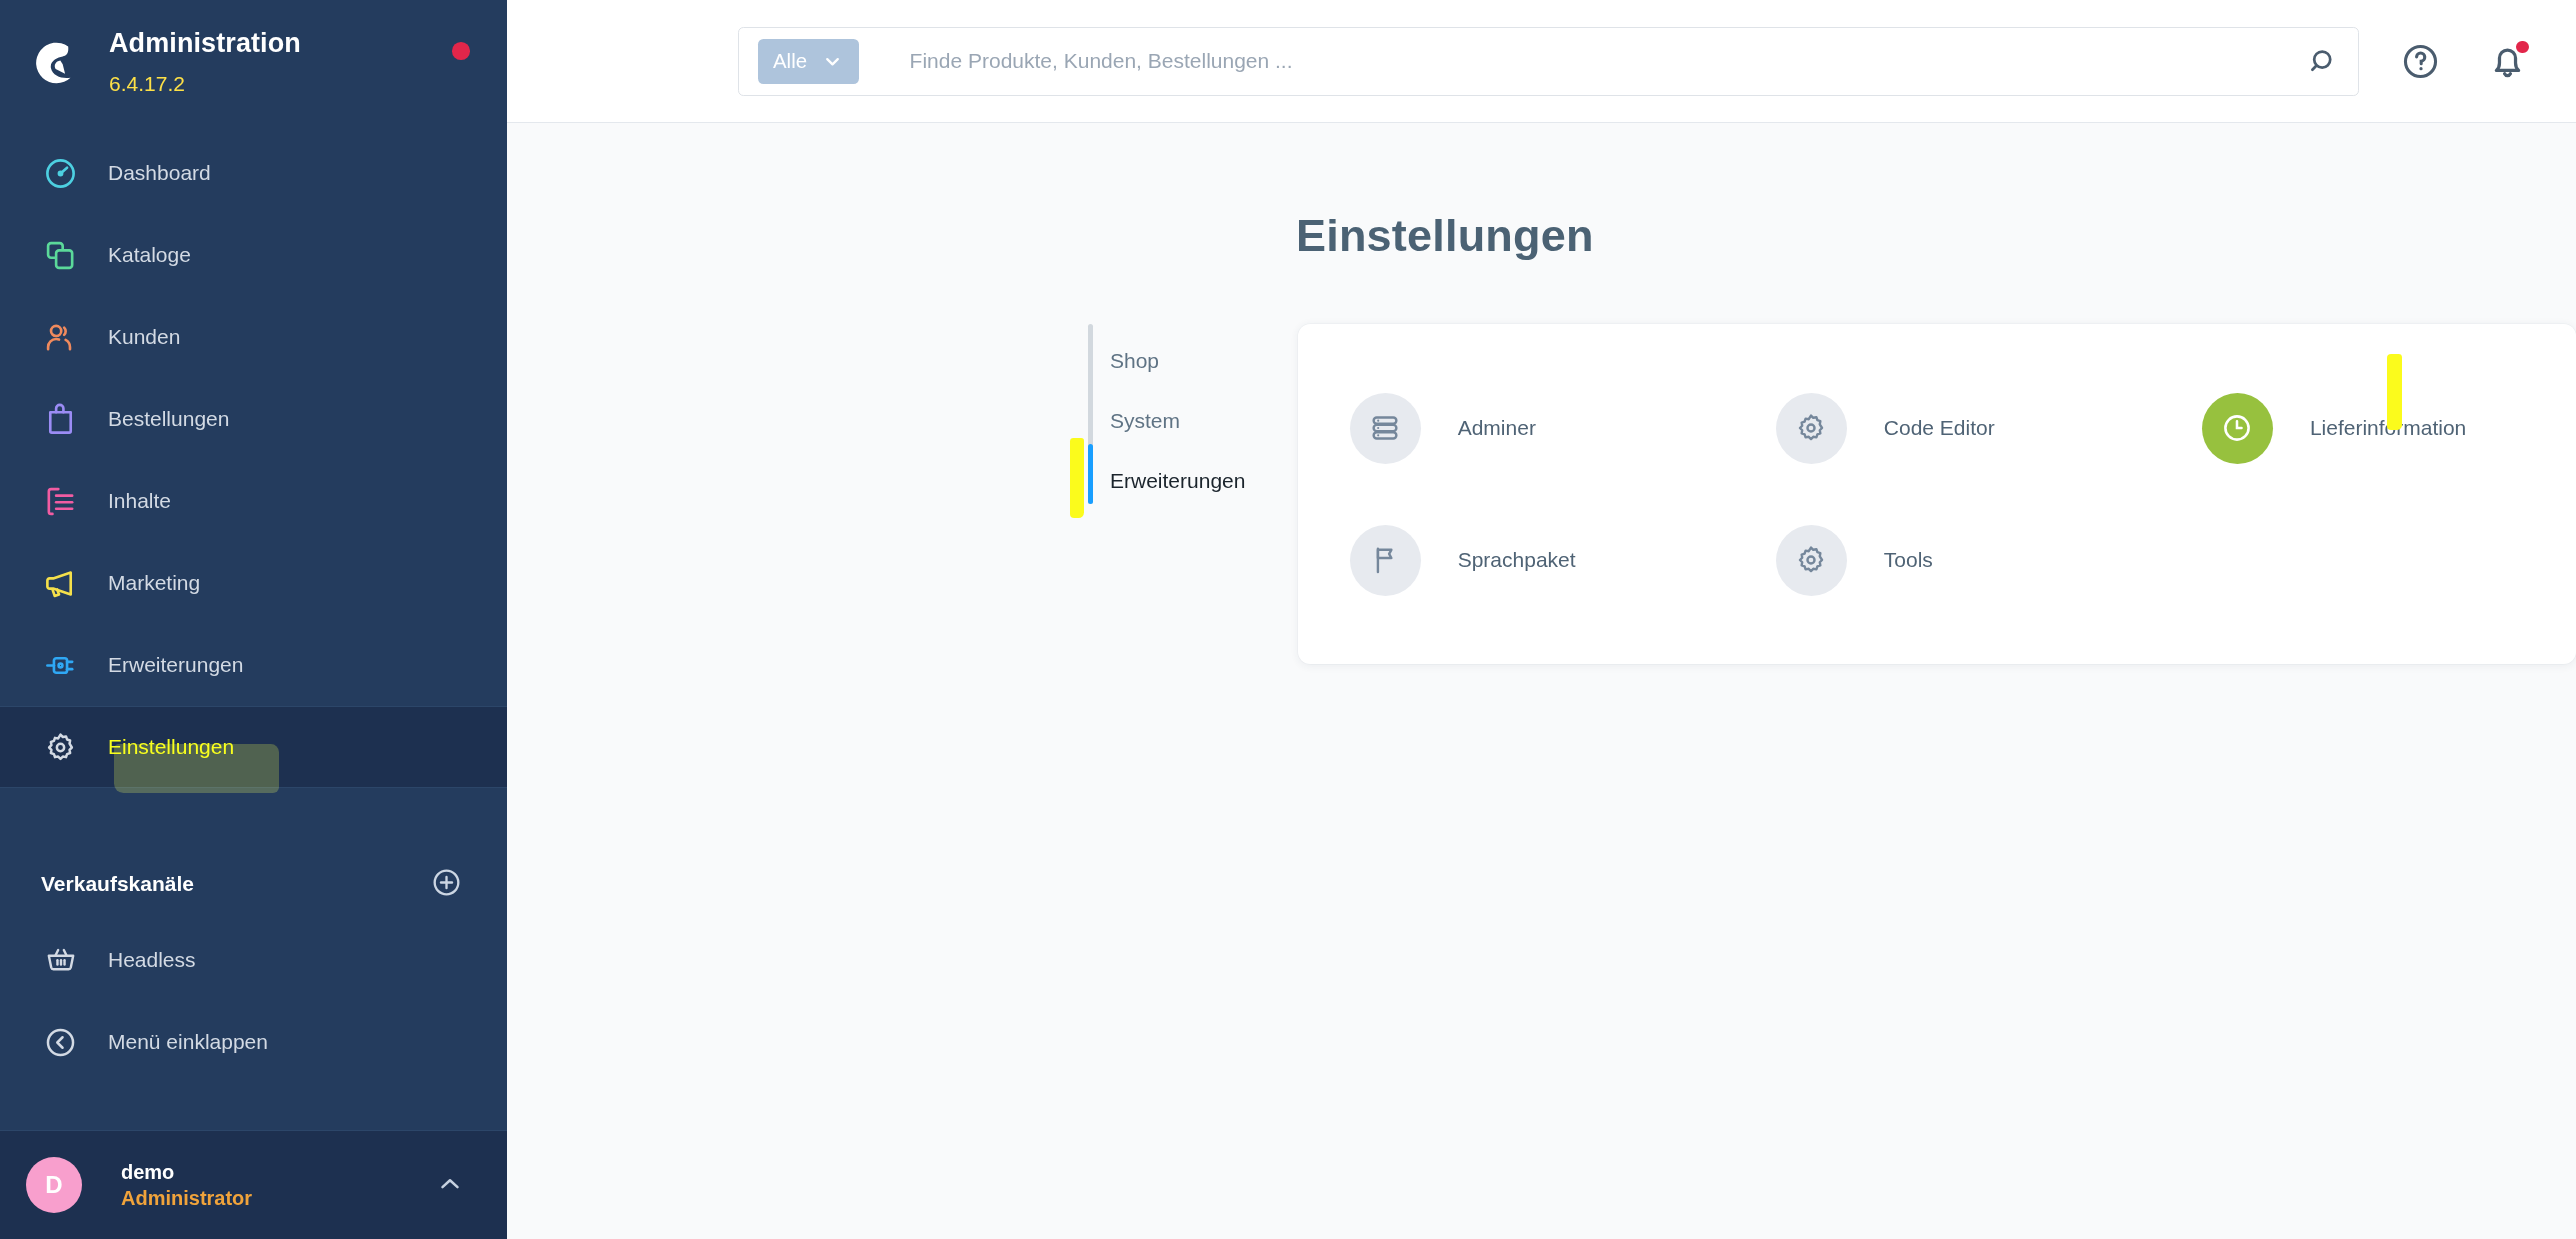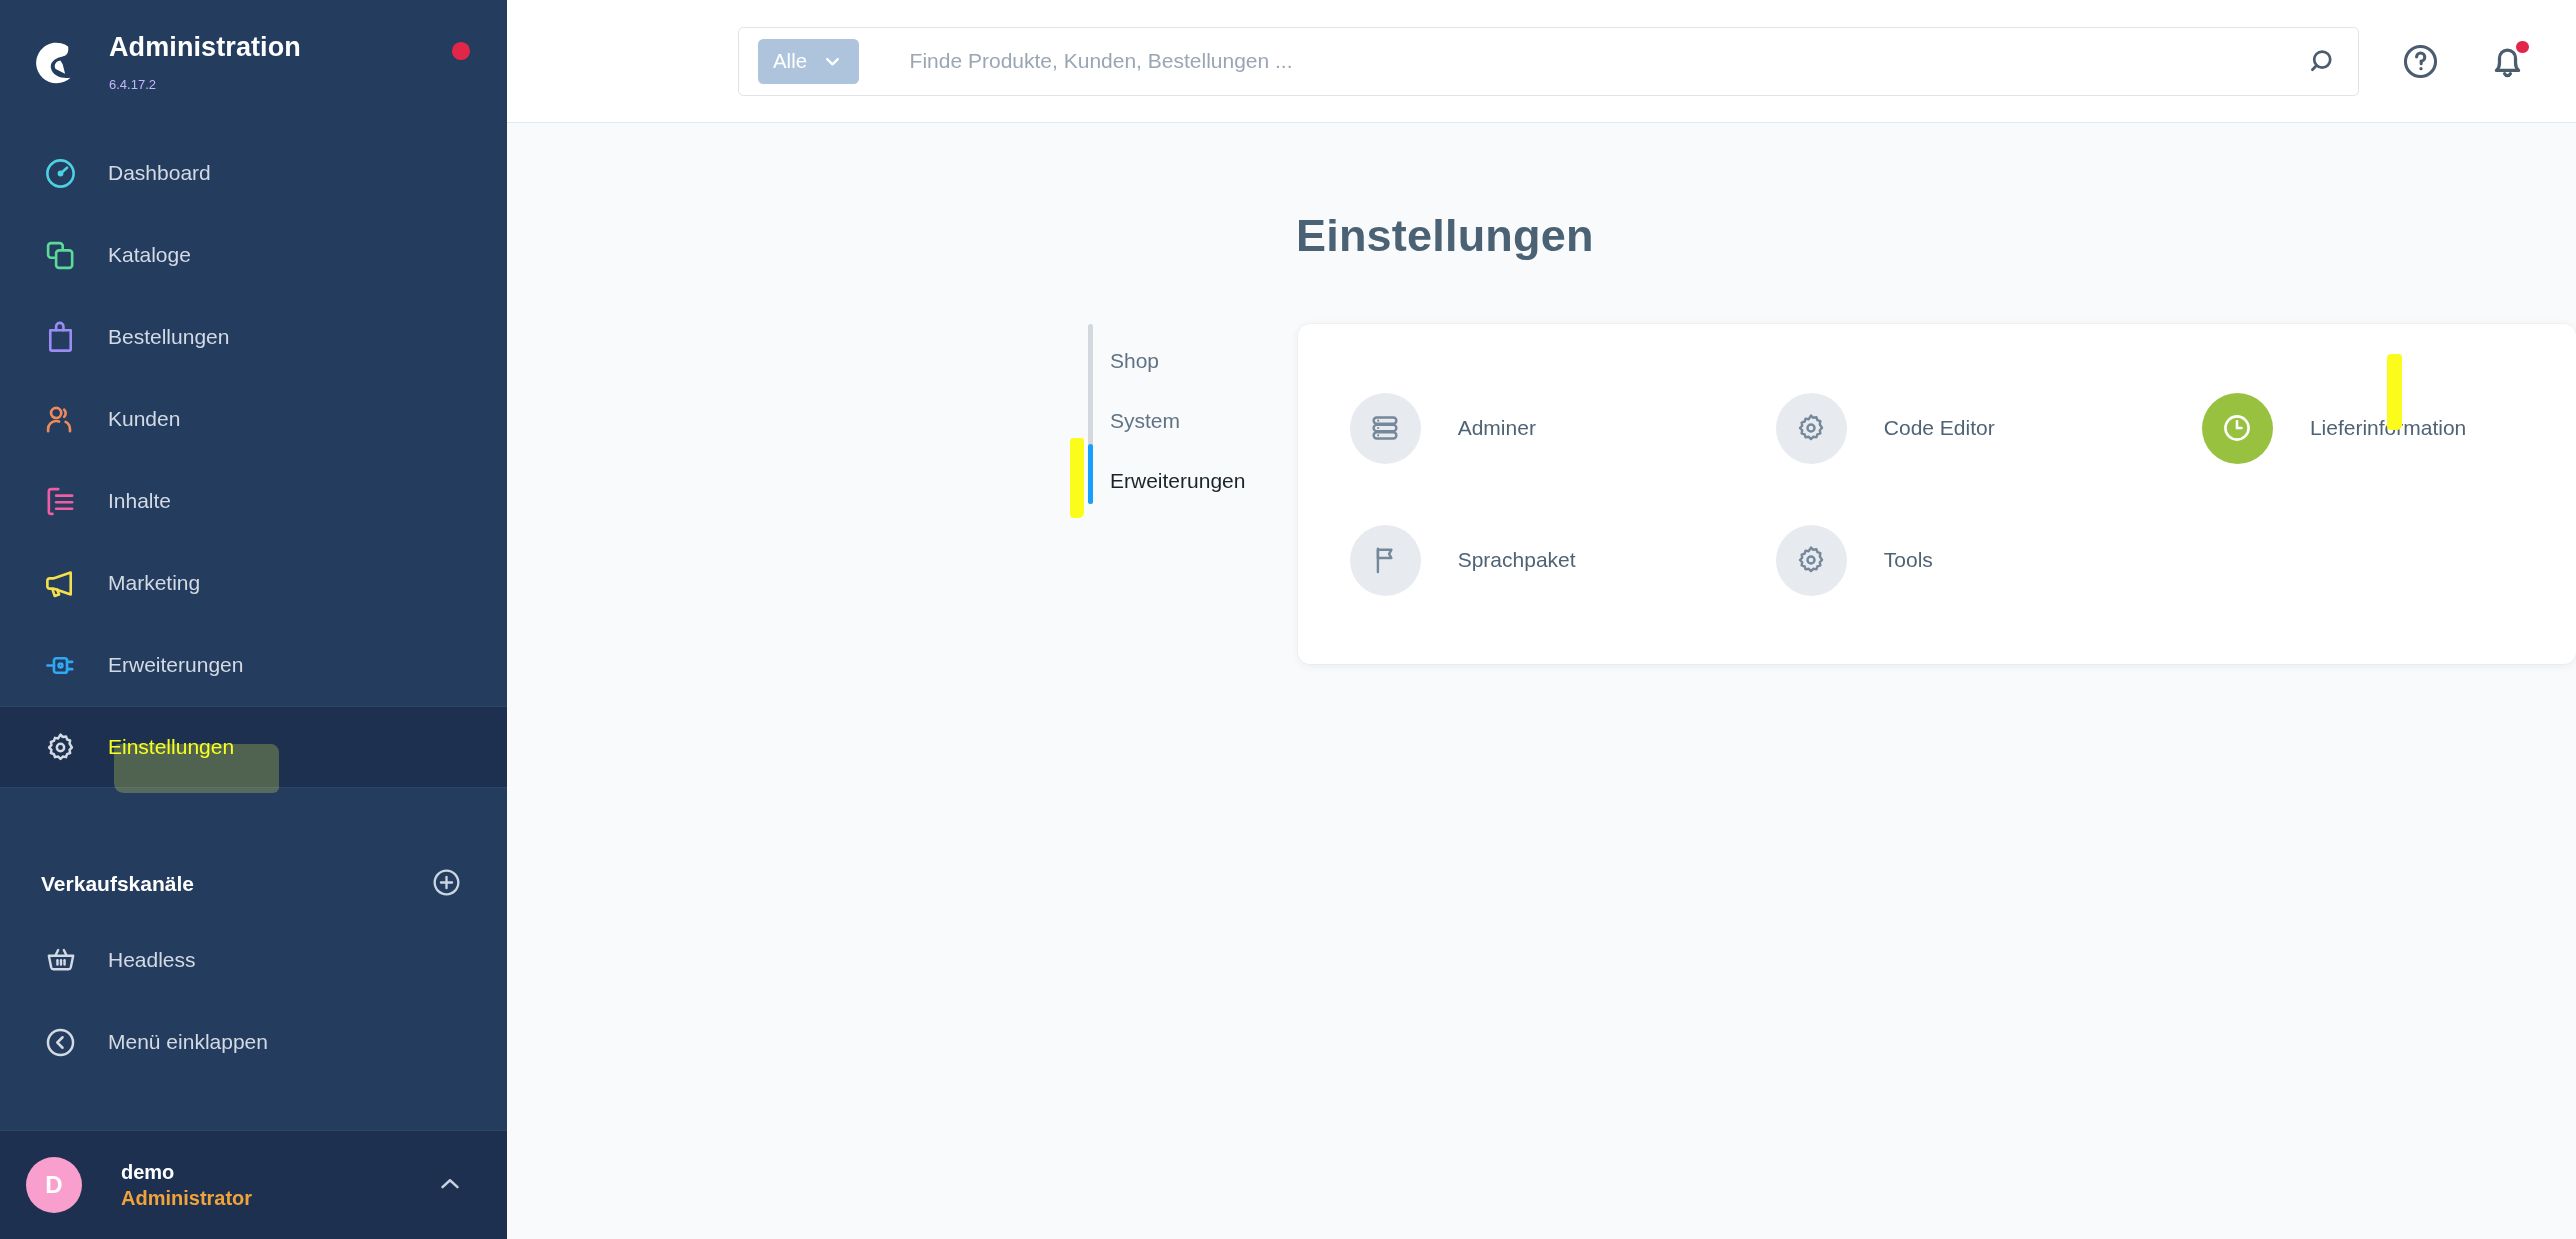--- a/index.html
+++ b/index.html
@@ -22,21 +22,21 @@
   .brand {
     height: 124px; display: flex; align-items: center;
     padding-left: 33px; position: relative;
   }
   .brand-logo { width: 50px; height: 50px; flex: 0 0 50px; }
   .brand-text { margin-left: 26px; }
   .brand-title {
     color: #ffffff; font-size: 27px; font-weight: bold; line-height: 1.15;
     letter-spacing: 0.1px;
   }
-  .brand-version { color: #c4b5fd; font-size: 13px; margin-top: 13px; }
+  .brand-version { color: #fde047; font-size: 21px; margin-top: 13px; }
   .brand-dot {
     position: absolute; right: 37px; top: 42px;
     width: 17.7px; height: 17.7px; border-radius: 50%; background: #e2264a;
   }
 
   .nav { padding-top: 8.2px; }
   .nav-item {
     height: 82px; display: flex; align-items: center;
     padding-left: 41px; cursor: pointer; position: relative;
   }
@@ -210,38 +210,38 @@
           <svg viewBox="0 0 24 24" width="35" height="35" fill="none" stroke="#5bd99a" stroke-width="1.8">
             <rect x="3.5" y="3.5" width="10" height="10" rx="2"></rect>
               <rect x="9" y="8.5" width="11" height="12" rx="2" fill="#243c5e"></rect>
           </svg>
         </span>
         <span class="lbl">Kataloge</span>
       </div>
 
       <div class="nav-item">
         <span class="ico">
-          <svg viewBox="0 0 24 24" width="35" height="35" fill="none" stroke="#9b8cf5" stroke-width="1.8" stroke-linejoin="round">
-            <path d="M5 7h14v13a1 1 0 0 1-1 1H6a1 1 0 0 1-1-1z"></path>
-              <path d="M9 7V4.5a2.5 2.5 0 0 1 5 0V7" stroke-linecap="round"></path>
-          </svg>
-        </span>
-        <span class="lbl">Bestellungen</span>
-      </div>
-
-      <div class="nav-item">
-        <span class="ico">
           <svg viewBox="0 0 24 24" width="35" height="35" fill="none" stroke="#f08a5d" stroke-width="1.8" stroke-linecap="round">
             <circle cx="9" cy="7.5" r="3.5"></circle>
               <path d="M3.5 20v-1.5A5.5 5.5 0 0 1 9 13a5.5 5.5 0 0 1 2 .4"></path>
             <path d="M14.5 5.2a3.5 3.5 0 0 1 0 5"></path>
               <path d="M15.5 13.6a5.5 5.5 0 0 1 3 4.9V20"></path>
           </svg>
         </span>
         <span class="lbl">Kunden</span>
+      </div>
+
+      <div class="nav-item">
+        <span class="ico">
+          <svg viewBox="0 0 24 24" width="35" height="35" fill="none" stroke="#9b8cf5" stroke-width="1.8" stroke-linejoin="round">
+            <path d="M5 7h14v13a1 1 0 0 1-1 1H6a1 1 0 0 1-1-1z"></path>
+              <path d="M9 7V4.5a2.5 2.5 0 0 1 5 0V7" stroke-linecap="round"></path>
+          </svg>
+        </span>
+        <span class="lbl">Bestellungen</span>
       </div>
 
       <div class="nav-item">
         <span class="ico">
           <svg viewBox="0 0 24 24" width="35" height="35" fill="none" stroke="#f25ca2" stroke-width="1.8" stroke-linecap="round">
             <path d="M10.5 3.5H5.5A1.5 1.5 0 0 0 4 5v14a1.5 1.5 0 0 0 1.5 1.5h1"></path>
             <path d="M9 8h11"></path>
               <path d="M9 12.5h11"></path>
               <path d="M9 17h11"></path>
           </svg>

